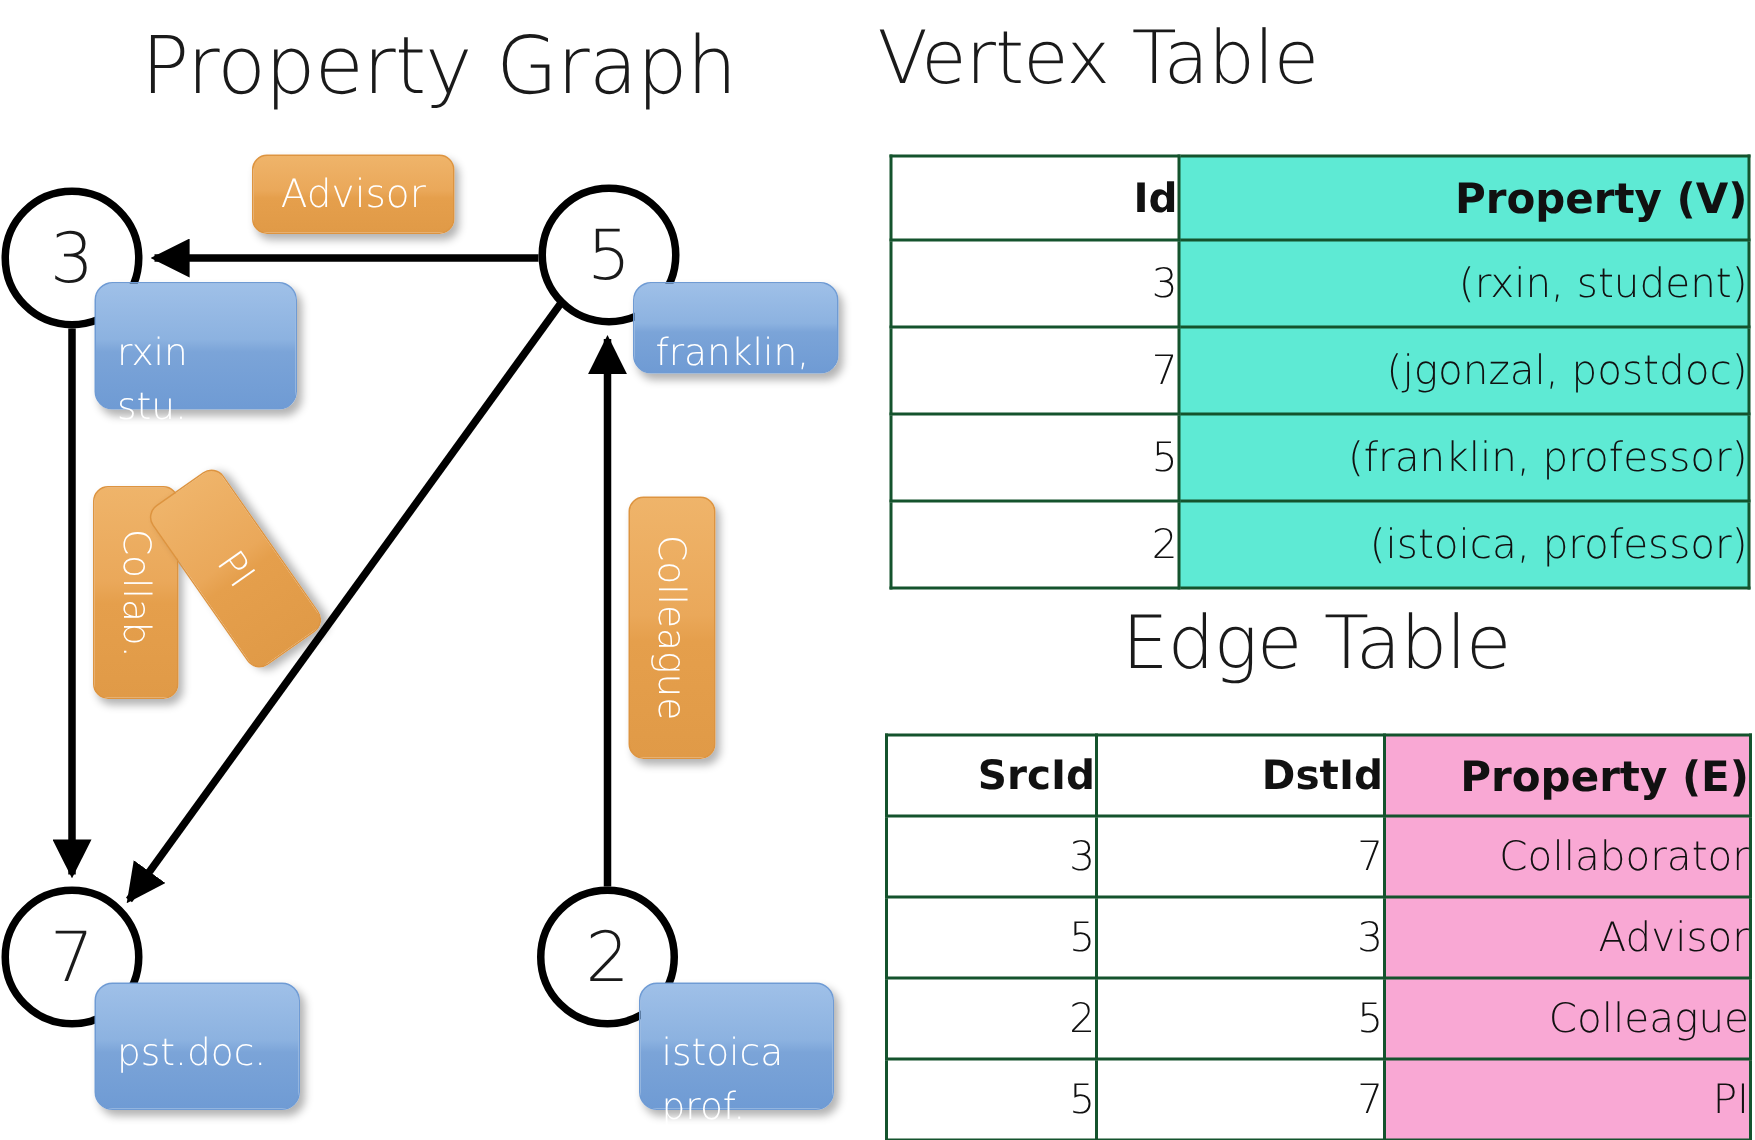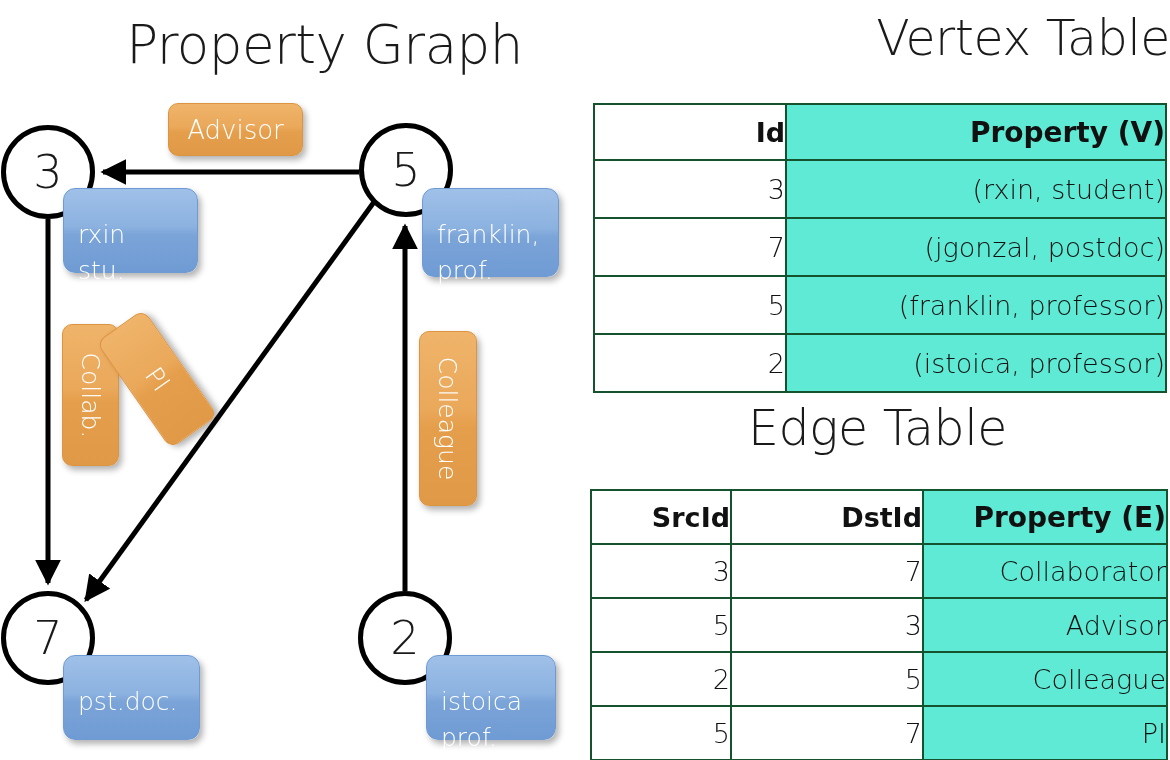--- a/index.html
+++ b/index.html
@@ -22,25 +22,24 @@
     font-family: "DejaVu Sans", sans-serif;
     font-weight: 300;
     color: #1a1a1a;
     white-space: nowrap;
     letter-spacing: -0.5px;
   }
   #title-property-graph {
     left: 0; top: 14px; width: 585px;
     text-align: center;
     font-size: 53px;
-    margin-left: 32px;
   }
   #title-vertex-table {
     left: 585px; top: 10px; width: 585px;
-    text-align: right;
+    text-align: left;
     font-size: 49px;
   }
   #title-edge-table {
     left: 585px; top: 400px; width: 585px;
     text-align: center;
     font-size: 49px;
   }
 
   
   #graph-panel {
@@ -86,21 +85,21 @@
     box-shadow: 3px 4px 6px rgba(0,0,0,0.30);
     box-sizing: border-box;
     padding: 28px 14px;
     color: #ffffff;
     font-family: "DejaVu Sans", sans-serif;
     font-weight: 300;
     font-size: 25px;
     line-height: 1.42;
   }
   #prop-rxin     { left: 63px;  top: 188px; width: 135px; height: 85px; }
-  #prop-franklin { left: 422px; top: 188px; width: 137px; height: 89px; }
+  #prop-franklin { left: 422px; top: 188px; width: 137px; height: 61px; }
   #prop-jgonzal  { left: 63px;  top: 655px; width: 137px; height: 85px; }
   #prop-istoica  { left: 426px; top: 655px; width: 130px; height: 85px; }
 
   
   .edge-label {
     position: absolute;
     border-radius: 10px;
     background: linear-gradient(to bottom, #efb46a 0%, #eaa85a 45%, #e59f4c 55%, #e09a47 100%);
     border: 1px solid #dd9440;
     box-shadow: 3px 4px 6px rgba(0,0,0,0.30);
@@ -173,21 +172,21 @@
   #vertex-table thead th { height: 54px; }
   #vertex-table .col-prop.hdr { font-size: 28px; }
 
   #edge-table {
     left: 590px; top: 489px;
     width: 578px;
   }
   #edge-table th, #edge-table td { height: 52px; font-size: 27px; }
   #edge-table .col-src { width: 138px; background: #ffffff; }
   #edge-table .col-dst { width: 190px; background: #ffffff; }
-  #edge-table .col-eprop { background: #5eead4; }
+  #edge-table .col-eprop { background: #f9a8d4; }
   #edge-table .col-eprop.hdr { font-size: 28px; }
 </style>
 </head>
 <body>
 
 <div id="graph-panel">
 
   <div class="slide-title" id="title-property-graph">Property Graph</div>
 
   <svg id="graph-edges" viewBox="0 0 585 760" xmlns="http://www.w3.org/2000/svg">

